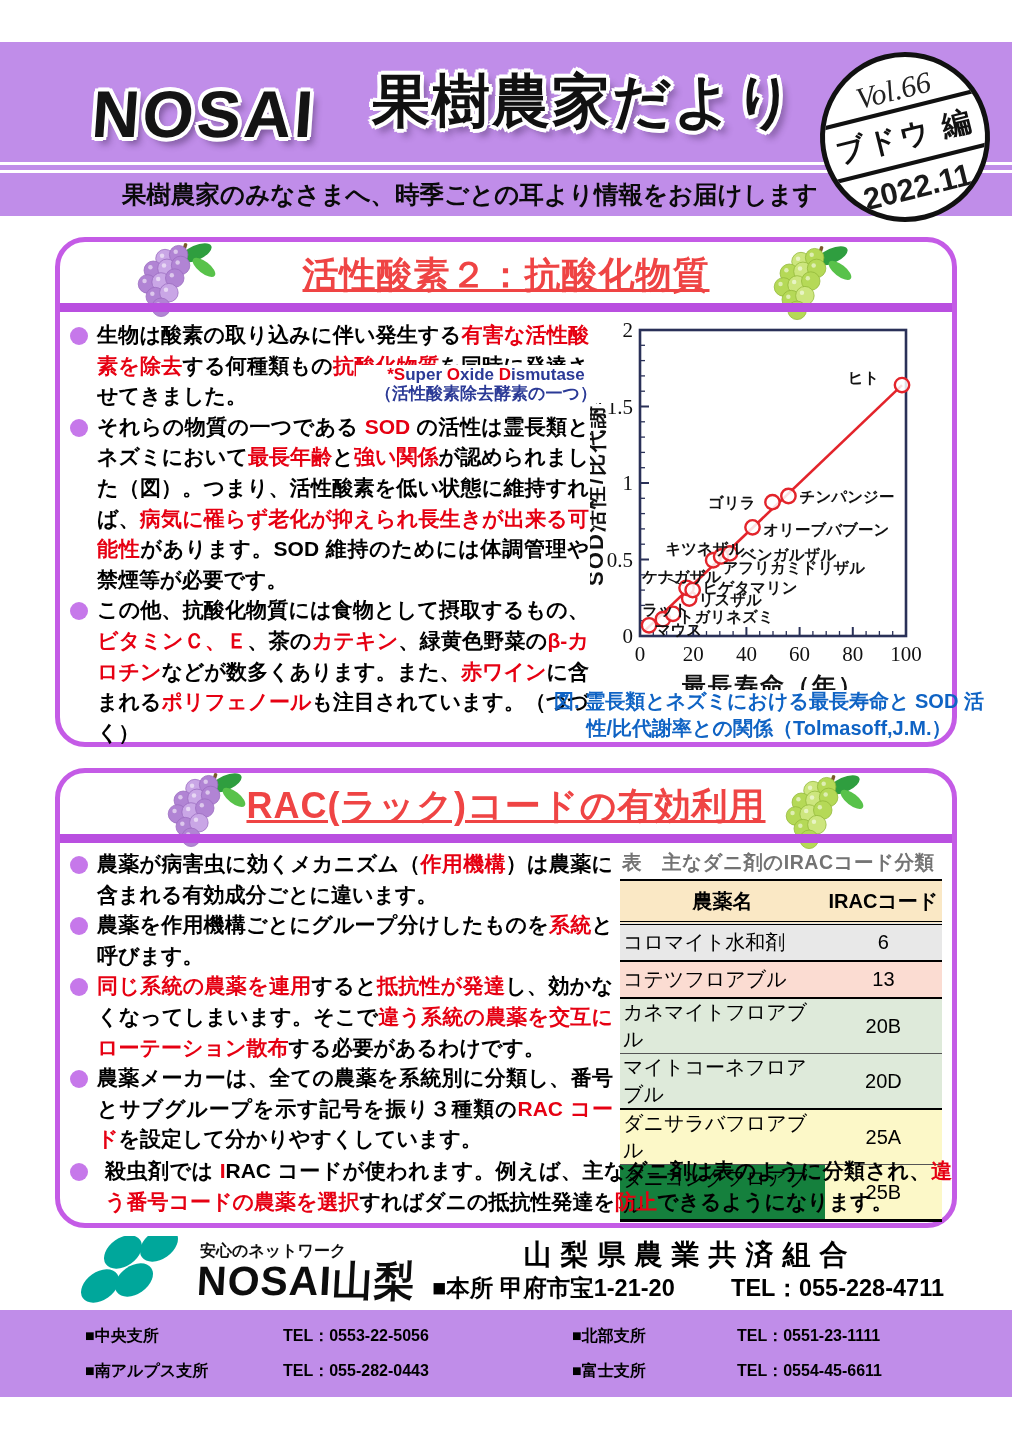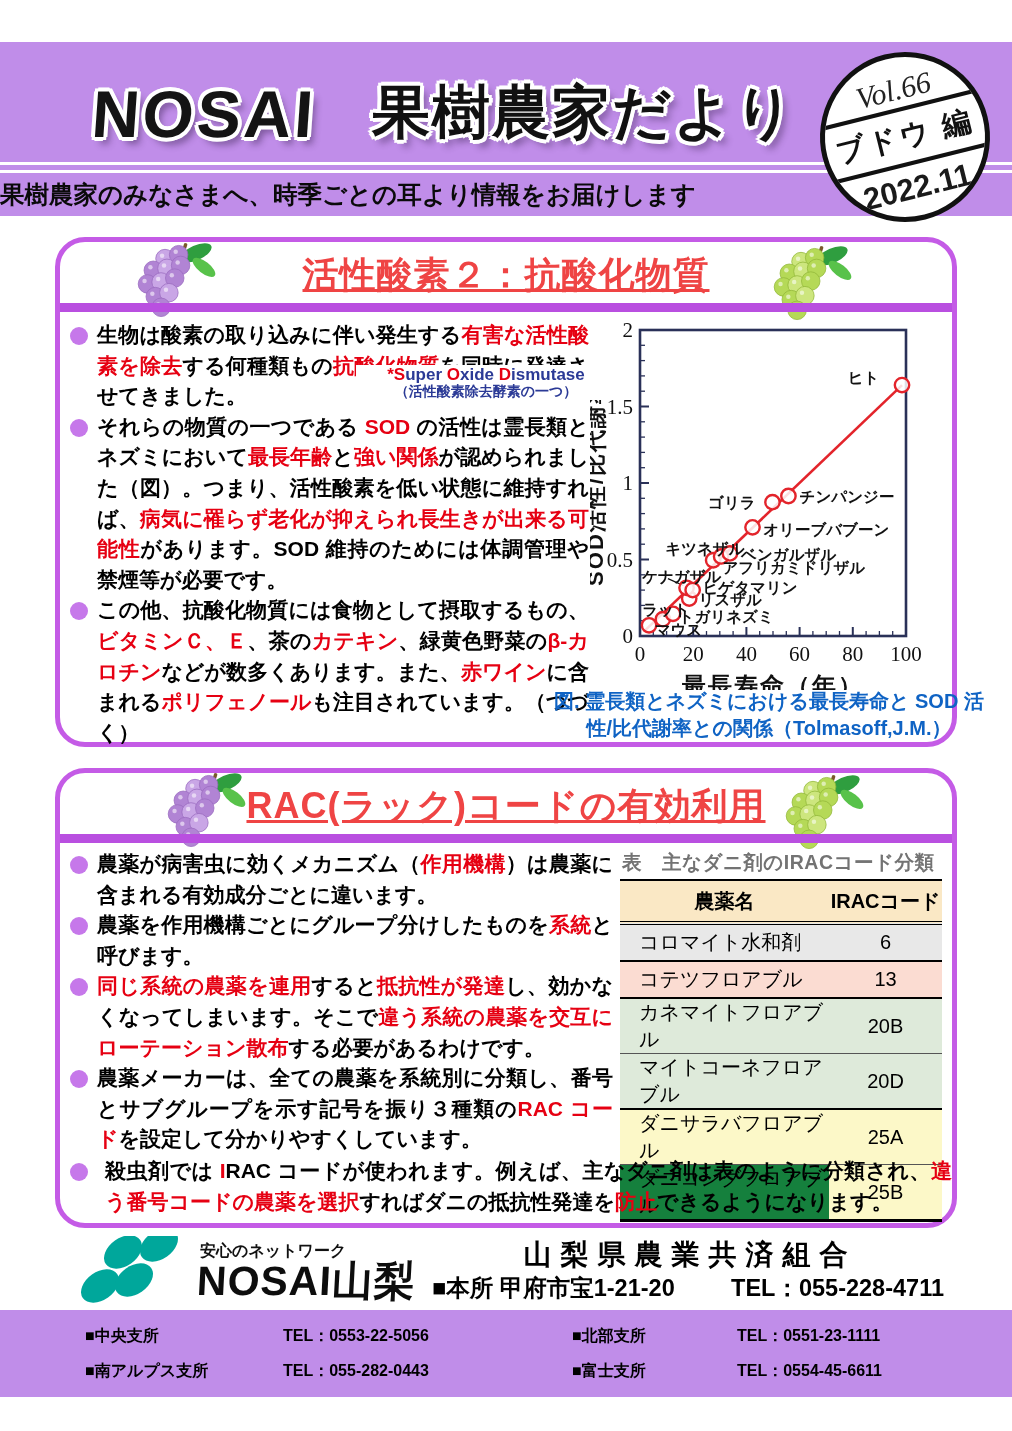--- a/index.html
+++ b/index.html
@@ -11,24 +11,24 @@
   .red{color:var(--red);}
   
   #header-band{top:42px;left:0;width:1012px;height:174px;background:var(--band);}
   #dbl-line{top:120px;left:0;width:100%;height:5px;border-top:3px solid #fff;border-bottom:3px solid #fff;z-index:1;}
   #nosai-logo{
     left:92px;top:34px;font-size:66px;font-weight:900;letter-spacing:3px;color:#141414;
     transform:skewX(-4deg);z-index:2;
     text-shadow:-3px -3px 0 #fff,3px -3px 0 #fff,-3px 3px 0 #fff,3px 3px 0 #fff,0 -4px 0 #fff,0 4px 0 #fff,-4px 0 0 #fff,4px 0 0 #fff,6px 7px 7px rgba(40,20,60,.45);
   }
   #page-title{
-    left:372px;top:32px;font-size:58px;font-weight:900;letter-spacing:2px;color:#111;z-index:2;
+    left:372px;top:21px;font-size:58px;font-weight:900;letter-spacing:2px;color:#111;z-index:2;
     text-shadow:-3px -3px 0 #fff,3px -3px 0 #fff,-3px 3px 0 #fff,3px 3px 0 #fff,0 -4px 0 #fff,0 4px 0 #fff,-4px 0 0 #fff,4px 0 0 #fff,6px 7px 7px rgba(40,20,60,.45);
   }
-  #subtitle{left:0;top:136px;width:940px;font-size:24.5px;font-weight:800;color:#0a0a0a;z-index:1;}
+  #subtitle{left:0;top:136px;width:940px;text-align:center;font-size:24.5px;font-weight:800;color:#0a0a0a;z-index:1;}
   #issue-badge{
     left:820px;top:52px;width:170px;height:170px;border-radius:50%;background:#fff;border:5px solid #111;
     transform:rotate(-14deg);overflow:hidden;display:flex;flex-direction:column;z-index:5;box-sizing:border-box;
   }
   #issue-badge .b-row{display:flex;justify-content:center;}
   #badge-vol{flex:0 0 49px;align-items:flex-end;font-family:"Liberation Serif","DejaVu Serif",serif;font-style:italic;font-size:30px;color:#222;padding-bottom:1px;}
   #badge-edition{flex:0 0 51px;align-items:center;border-top:4px solid #111;border-bottom:4px solid #111;font-size:29px;font-weight:800;letter-spacing:3px;color:#111;}
   #badge-date{flex:1;align-items:flex-start;padding-top:5px;font-size:31px;font-weight:700;color:#1a1a1a;}
   
   .box{left:55px;width:892px;background:#fff;border:5px solid var(--accent);border-radius:30px;}
@@ -44,34 +44,34 @@
   .btext{font-size:21px;font-weight:700;line-height:30.6px;text-align:justify;color:#000;}
   #s1-bullets{left:10px;top:78px;width:520px;}
   #s1-bullets .btext{width:492px;}
   #s2-bullets{left:10px;top:76px;width:545px;}
   #s2-bullets .btext{width:516px;}
   #s2-wide{left:10px;top:383px;width:882px;}
   #s2-wide .btext{width:852px;font-size:21px;line-height:30.8px;margin-left:8px;}
   
   #sod-footnote{left:296px;top:123px;width:260px;text-align:center;color:var(--navy);font-weight:700;line-height:1.12;z-index:2;background:#fff;}
   #sod-footnote .fn1{font-size:17px;}
-  #sod-footnote .fn2{font-size:14px;}
+  #sod-footnote .fn2{font-size:17px;}
   
   #sod-chart{left:530px;top:73px;}
   #sod-chart text.tick{font-family:"Liberation Serif","DejaVu Serif",serif;font-size:21px;fill:#111;}
   #sod-chart text.plabel{font-size:15.5px;font-weight:600;fill:#111;}
   #sod-chart text.axlabel{font-size:24px;font-weight:600;fill:#111;letter-spacing:2px;}
   #sod-chart text.aylabel{font-size:22px;font-weight:700;fill:#111;letter-spacing:2px;}
   #chart-caption{left:480px;top:446px;width:430px;text-align:center;color:var(--capblue);font-weight:800;font-size:20px;line-height:26.5px;white-space:pre-line;margin-left:14px;}
   
   #table-title{left:562px;top:76px;font-size:19.5px;font-weight:700;color:#737373;letter-spacing:0.5px;}
   #irac-table{left:560px;top:106px;border-collapse:collapse;width:322px;font-size:20px;}
   #irac-table th{background:var(--th-bg);font-weight:700;border-top:2.5px solid #000;border-bottom:4px double #000;height:38px;}
   #irac-table td{height:35px;padding:0;}
-  #irac-table td.name{padding-left:19px;text-align:left;width:204px;}
+  #irac-table td.name{padding-left:3px;text-align:left;width:204px;}
   #irac-table td.code{text-align:center;width:118px;}
   #irac-table tr.sep-thick td{border-bottom:2.5px solid #000;}
   #irac-table tr.sep-thin td{border-bottom:1px solid #555;}
   #irac-table tr.sep-end td{border-bottom:3px solid #000;}
   
   #footer-tagline{left:200px;top:1241px;font-size:16px;font-weight:700;color:#111;}
   #footer-org-logo{left:197px;top:1254px;font-size:41px;font-weight:900;letter-spacing:1px;color:#0d0d0d;transform:skewX(-3deg);}
   #footer-org-name{left:430px;top:1236px;width:520px;text-align:center;font-size:28px;font-weight:900;letter-spacing:9px;color:#000;}
   #head-office{left:432px;top:1272px;width:512px;display:flex;justify-content:space-between;font-size:23.5px;font-weight:800;color:#000;}
   #branch-band{top:1310px;left:0;width:1012px;height:87px;background:var(--band);}

